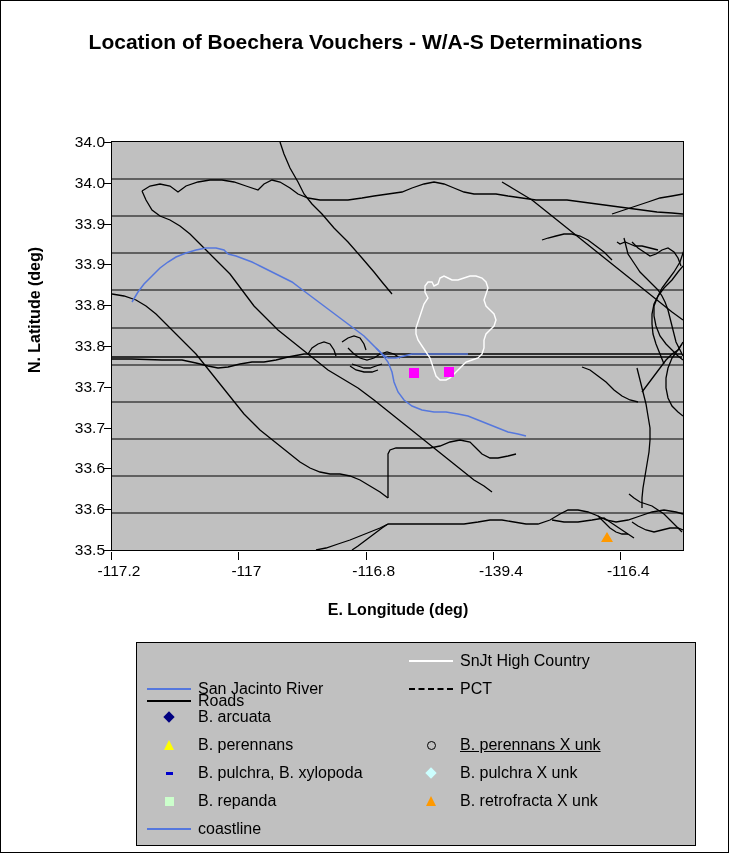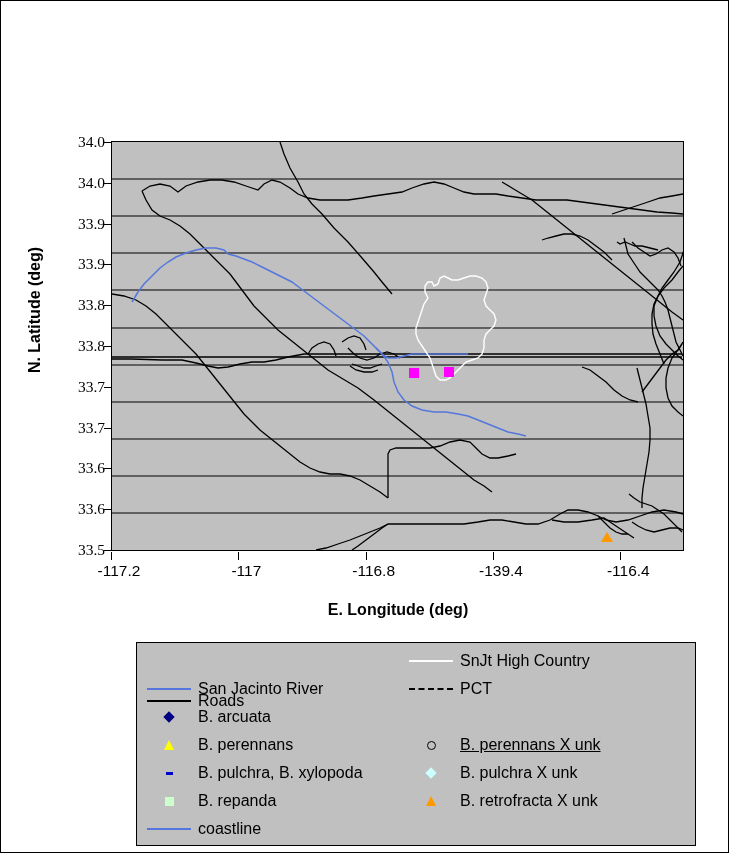--- a/index.html
+++ b/index.html
@@ -61,21 +61,21 @@
     transform:translateY(-7px);
   }
   .xtick{
     position:absolute;
     top:0px;
     width:110px;
     margin-left:-55px;
     text-align:center;
     font-size:15.5px;color:#000;
   }
-  #yticks{position:absolute;left:0;top:0;width:104px;height:853px;font-family:Liberation Serif, serif;}
+  #yticks{position:absolute;left:0;top:0;width:104px;height:853px;}
   #xticks{position:absolute;left:8px;top:561px;width:729px;height:24px;}
   
   .ytickmark{position:absolute;left:103px;width:8px;height:1px;background:#000;}
   .xtickmark{position:absolute;top:551px;width:1px;height:8px;background:#000;}
 
   
   #legend{
     position:absolute;
     left:135px;top:641px;
     width:560px;height:204px;
@@ -105,20 +105,21 @@
   .ktri{position:absolute;left:21px;top:8px;width:0;height:0;border-left:5px solid transparent;border-right:5px solid transparent;}
   .kdia{position:absolute;left:22px;top:9px;width:8px;height:8px;transform:rotate(45deg);}
   .kcirc{position:absolute;left:22px;top:9px;width:7px;height:7px;border:1.5px solid #000;border-radius:50%;background:transparent;}
   .kdashm{position:absolute;left:23px;top:12px;width:7px;height:3px;}
 </style>
 </head>
 <body>
 
 <div id="root">
 
+  <div id="title">Location of Boechera Vouchers - W/A-S Determinations</div>
 
   <div id="ylabel">N. Latitude (deg)</div>
   <div id="xlabel">E. Longitude (deg)</div>
 
   <div id="yticks">
       <div class="ytick" style="top: 141px;">34.0</div>
       <div class="ytickmark" style="top: 141px;"></div>
       <div class="ytick" style="top: 181.8px;">34.0</div>
       <div class="ytickmark" style="top: 181.8px;"></div>
       <div class="ytick" style="top: 222.6px;">33.9</div>

